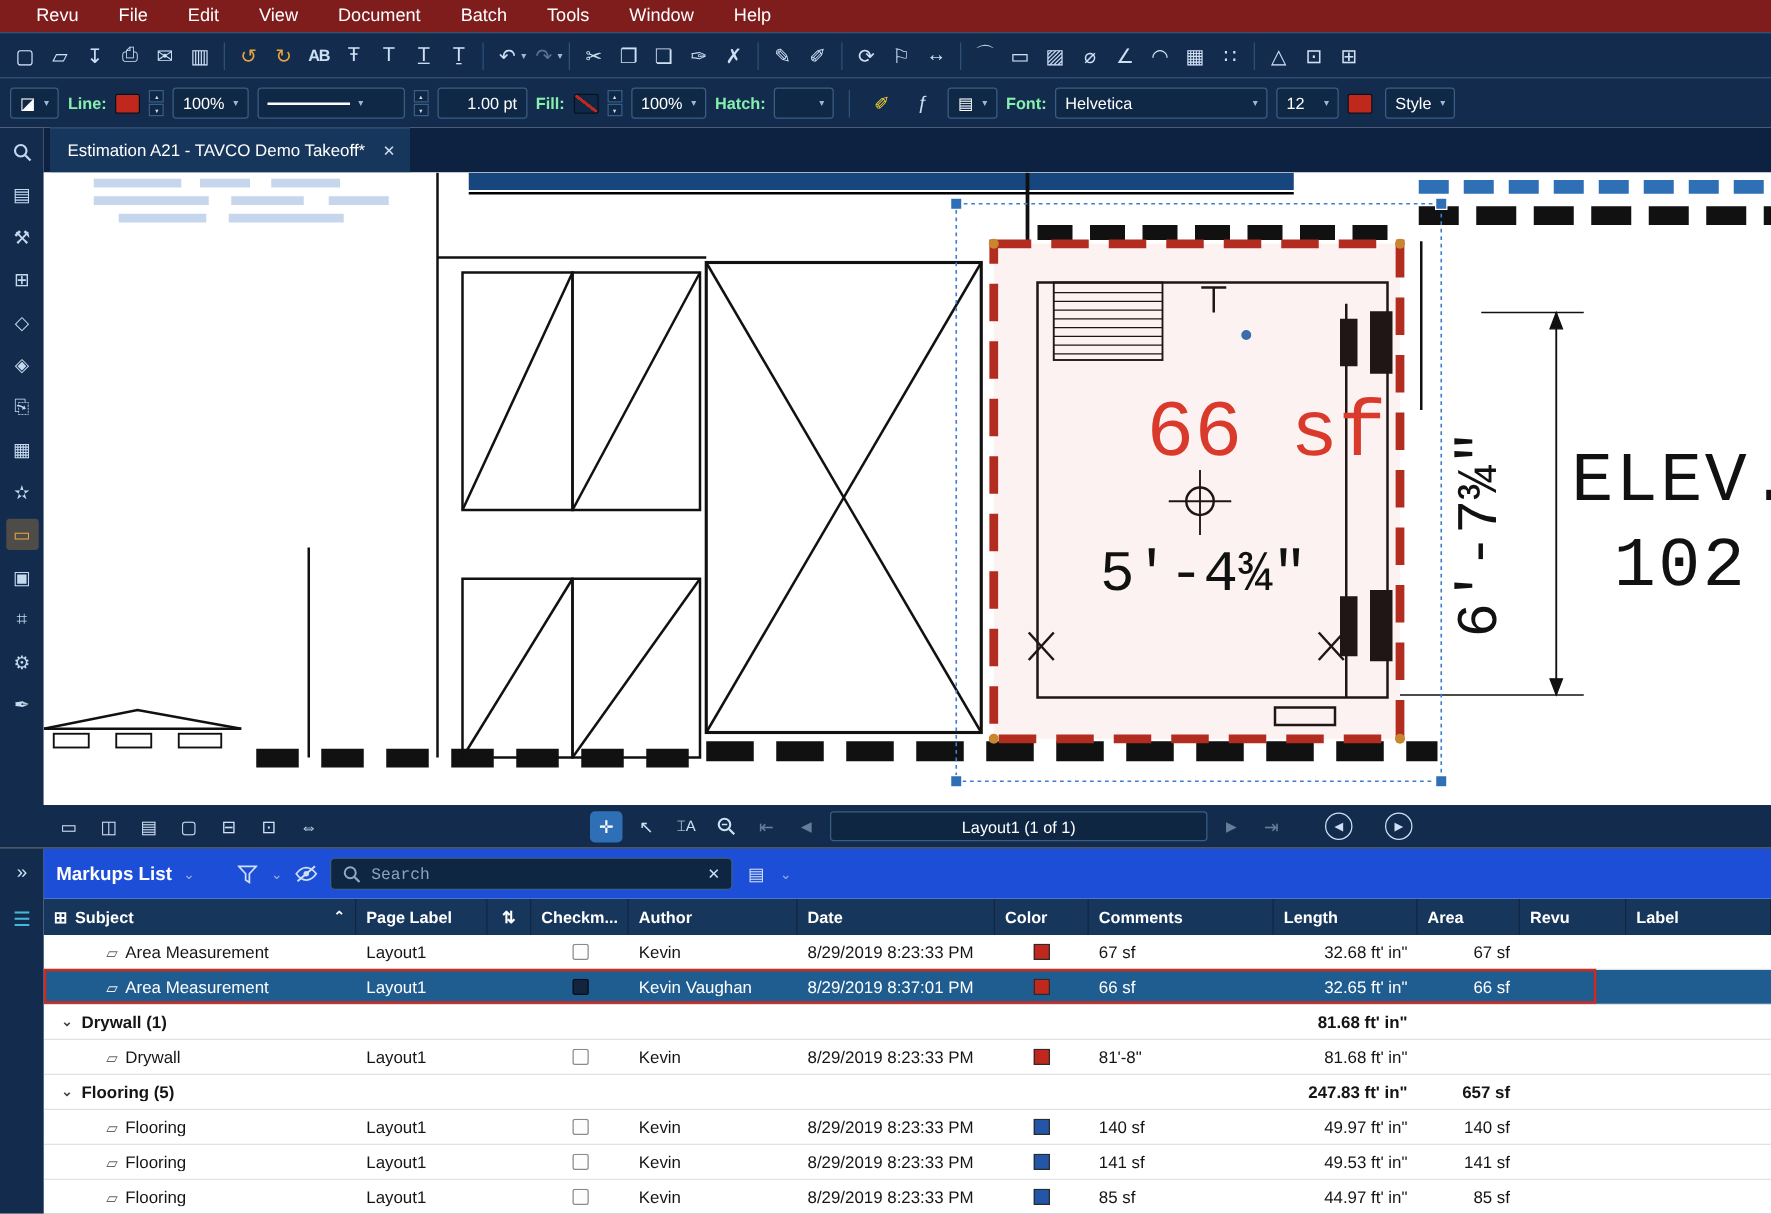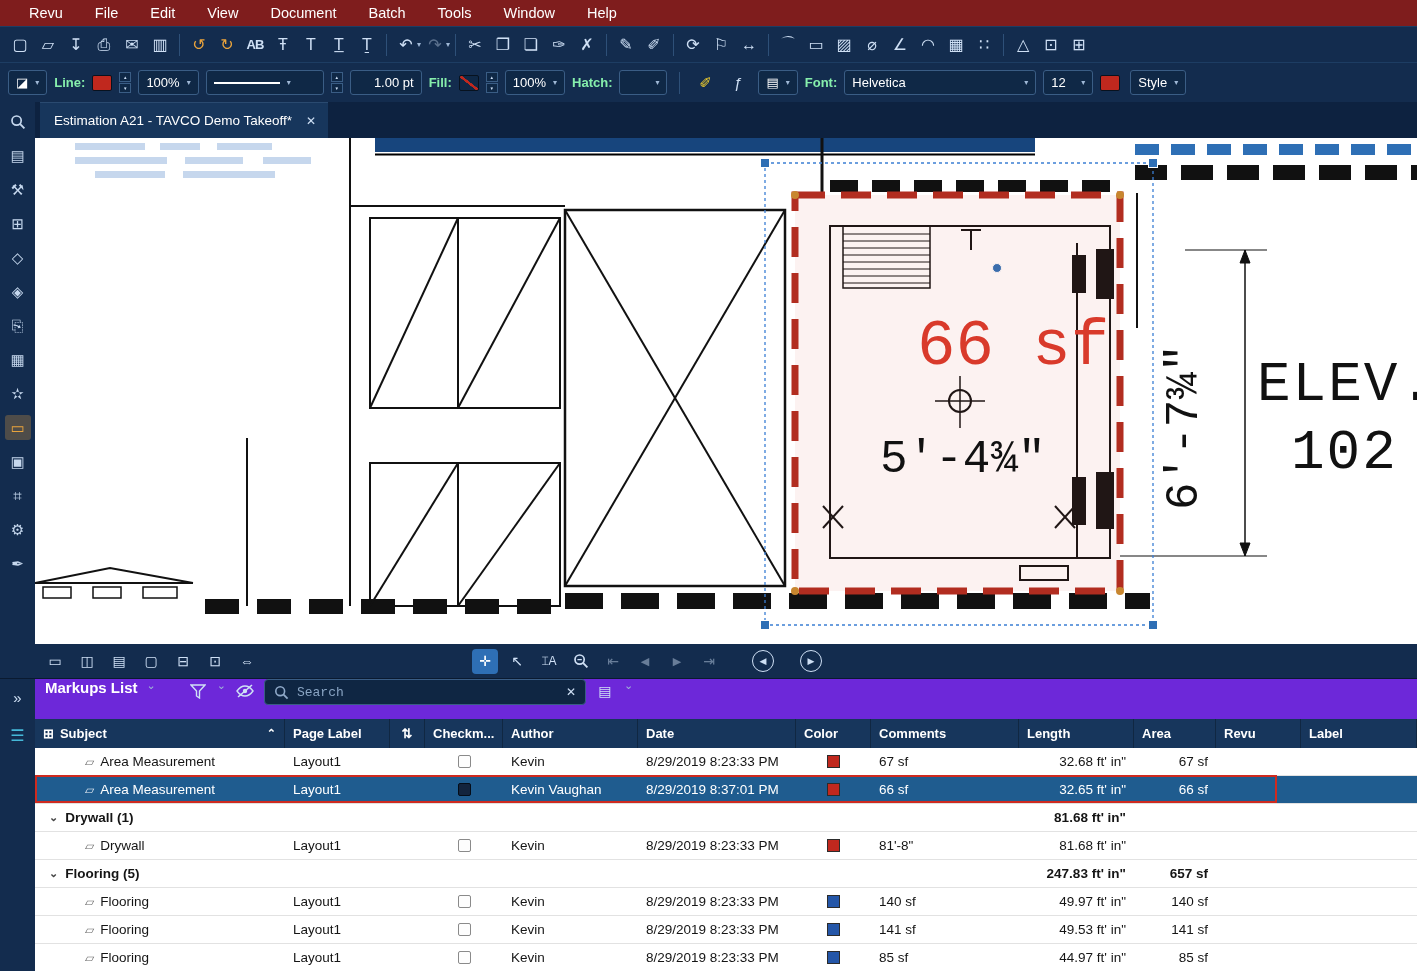--- a/index.html
+++ b/index.html
@@ -49,21 +49,21 @@
   .nbi.dim { opacity:.45; }
   .pagefield { width:302px; height:24px; background:#0f2643; border:1px solid #3a5d85; border-radius:3px; color:#fff; font-size:13px; text-align:center; font-family:"Liberation Sans", sans-serif; }
   .circ { width:22px; height:22px; border:1.5px solid #cfe0f5; border-radius:50%; font-size:9px; display:flex; align-items:center; justify-content:center; color:#cfe0f5; }
 
   
   .markups { height:293px; display:flex; flex:0 0 auto; border-top:1px solid #0a1a30; }
   .mk-strip { width:35px; background:#132c4e; display:flex; flex-direction:column; align-items:center; padding-top:10px; gap:20px; flex:0 0 auto; }
   .mk-strip .exp { color:#cfe0f5; font-size:15px; }
   .mk-strip .mmenu { color:#45b8d8; font-size:16px; }
   .mk-main { flex:1; display:flex; flex-direction:column; min-width:0; }
-  .mk-header { height:40px; background:#6d28d9; display:flex; align-items:flex-start; gap:9px; padding:0 10px; flex:0 0 auto; }
+  .mk-header { height:40px; background:#1d4ed8; display:flex; align-items:center; gap:9px; padding:0 10px; flex:0 0 auto; }
   .mk-title { font-weight:bold; font-size:15px; color:#fff; }
   .hcaret { color:#9fb8d6; font-size:11px; }
   .mk-ic { display:flex; align-items:center; justify-content:center; min-width:20px; height:24px; color:#cfe0f5; font-size:14px; }
   .searchbox { width:322px; height:26px; background:#0f2643; border:1px solid #3a5d85; border-radius:4px; display:flex; align-items:center; gap:8px; padding:0 9px; }
   .searchbox input { flex:1; background:none; border:none; outline:none; color:#fff; font-size:13px; font-family:Liberation Mono, monospace; }
   .searchbox input::placeholder { color:#8aa5c4; }
   .searchbox .clear { color:#cfe0f5; font-size:12px; }
 
   .mk-table { flex:1; overflow:hidden; --cols:250px 105px 35px 78px 135px 158px 75px 148px 115px 82px 85px 1fr; }
   .thead { display:grid; grid-template-columns:var(--cols); background:#17365c; color:#fff; font-weight:bold; font-size:13px; height:29px; }
@@ -195,21 +195,21 @@
         <span class="ccaret">▾</span>
       </span>
     <span class="sep"></span>
     <span class="pbi yellow">✐</span>
     <span class="pbi">ƒ</span>
     <span class="combo">
         <span>▤</span>
         <span class="ccaret">▾</span>
       </span>
     <span class="lbl">Font:</span>
-    <span class="combo" style="width:192px;justify-content:space-between;">
+    <span class="combo" style="width:170px;justify-content:space-between;">
         <span>Helvetica</span>
         <span class="ccaret">▾</span>
       </span>
     <span class="combo" style="width:50px;justify-content:space-between;">
         <span>12</span>
         <span class="ccaret">▾</span>
       </span>
     <span class="swatch"></span>
     <span class="combo" style="margin-left:3px;align-items:center;">
         <span>Style</span>
@@ -411,20 +411,21 @@
     <span class="nbi" style="font-size:12px;">⌶A</span>
     <span class="nbi">
       <svg width="16" height="16" viewBox="0 0 16 16">
           <circle cx="6.6" cy="6.6" r="4.6" fill="none" stroke="#cfe0f5" stroke-width="1.7"></circle>
           <line x1="10.2" y1="10.2" x2="14.4" y2="14.4" stroke="#cfe0f5" stroke-width="1.9"></line>
           <line x1="4.4" y1="6.6" x2="8.8" y2="6.6" stroke="#cfe0f5" stroke-width="1.3"></line>
         </svg>
     </span>
     <span class="nbi dim">⇤</span>
     <span class="nbi dim" style="font-size:11px;">◀</span>
+    <input class="pagefield" readonly="" value="Layout1 (1 of 1)" style="">
     <span class="nbi dim" style="font-size:11px;">▶</span>
     <span class="nbi dim">⇥</span>
     <span style="width:18px;"></span>
     <span class="circ">◀</span>
     <span style="width:14px;"></span>
     <span class="circ">▶</span>
   </div>
 
   <div class="markups">
     <div class="mk-strip">

